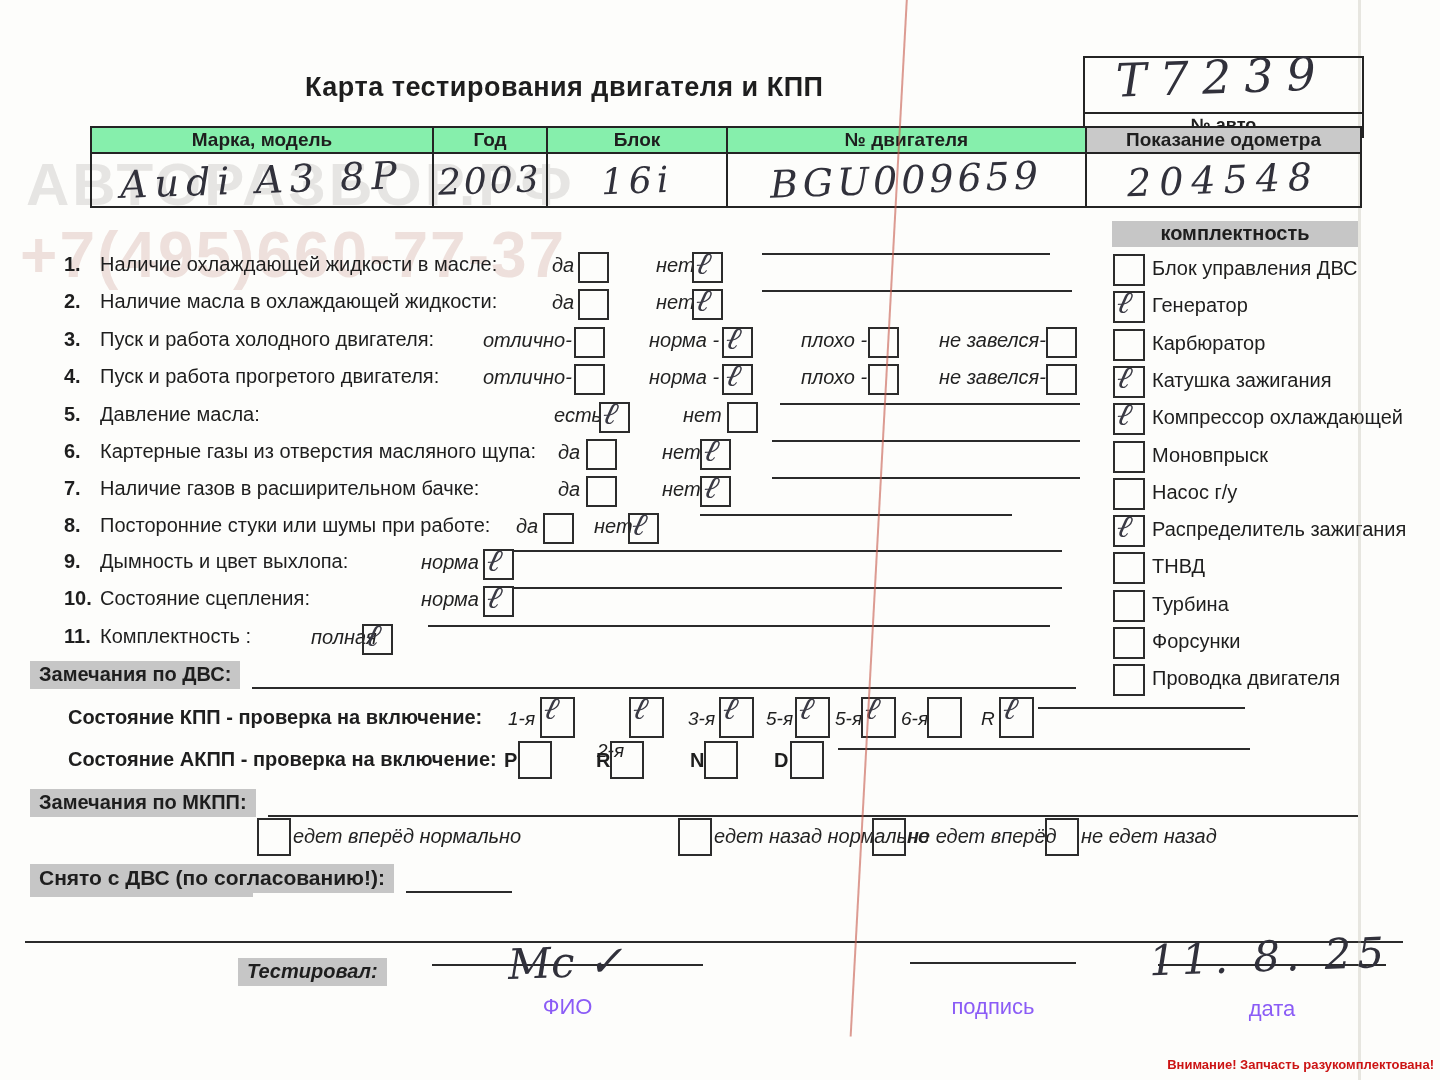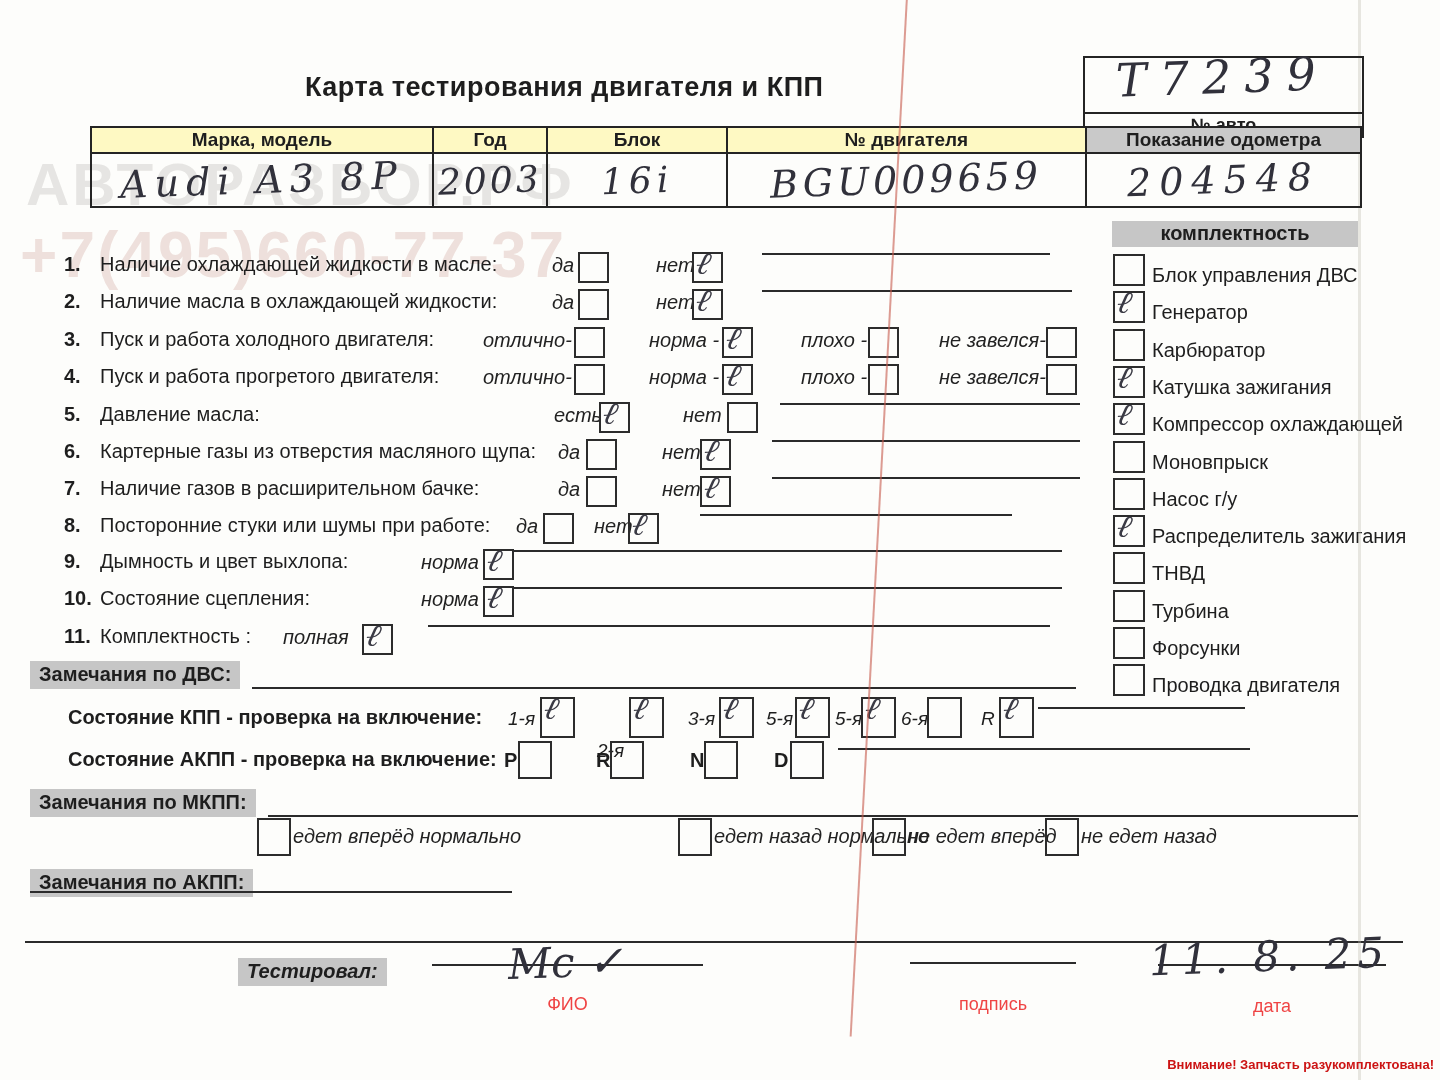--- a/index.html
+++ b/index.html
@@ -11,43 +11,43 @@
   .abs{position:absolute;}
   
   .title{font-size:27px;font-weight:bold;letter-spacing:.5px;white-space:nowrap;}
   
   .wm{position:absolute;font-weight:bold;white-space:nowrap;pointer-events:none;z-index:0;}
   .wm1{left:26px;top:150px;font-size:60px;letter-spacing:3px;color:rgba(168,164,158,.26);}
   .wm2{left:20px;top:218px;font-size:64px;letter-spacing:2px;color:rgba(205,158,150,.30);}
   
   table.vt{border-collapse:collapse;position:absolute;left:90px;top:126px;z-index:2;}
   table.vt td{border:2px solid #242424;}
-  tr.head td{height:24px;font-weight:bold;font-size:19px;text-align:center;padding:0 4px;background:#fef9c3;}
+  tr.head td{height:24px;font-weight:bold;font-size:19px;text-align:center;padding:0 4px;background:#86efac;}
   tr.head td.shade{background:#c9c9c9;}
   tr.vals td{height:50px;text-align:center;vertical-align:middle;background:transparent;}
   
   .hand{font-family:"DejaVu Serif", serif;font-style:italic;color:#31313b;display:inline-block;transform:rotate(-2deg);white-space:nowrap;}
   
   .autobox{position:absolute;left:1083px;top:56px;width:277px;height:78px;border:2px solid #242424;z-index:2;}
   .autobox .band{position:absolute;left:0;right:0;bottom:0;height:22px;border-top:2px solid #242424;text-align:center;font-weight:bold;font-size:18px;line-height:22px;}
   
   .box{position:absolute;border:2px solid #2c2c2c;background:transparent;}
   .box.checked::after{
     content:"ℓ";font-family:"DejaVu Serif", serif;font-style:italic;
     font-size:32px;color:#3a3a44;position:absolute;left:3px;top:-10px;transform:rotate(14deg);
   }
   .opt-label{position:absolute;font-style:italic;font-size:20px;white-space:nowrap;color:#222;}
   .itm-num{position:absolute;font-weight:bold;font-size:20px;}
   .itm-label{position:absolute;font-size:20px;white-space:nowrap;}
   .wline{position:absolute;border-bottom:2px solid #2b2b2b;}
   .hl{background:#c6c6c6;padding:2px 9px 3px 9px;font-weight:bold;font-size:20px;display:inline-block;white-space:nowrap;}
   .secrow{position:absolute;display:flex;align-items:flex-end;gap:12px;z-index:2;}
   .fill-line{flex:1;border-bottom:2px solid #2b2b2b;height:28px;}
-  .comp-label{position:absolute;font-size:20px;white-space:nowrap;margin-top:7px;}
-  .small-label{position:absolute;text-align:center;font-size:18px;color:#ef4444;}
+  .comp-label{position:absolute;font-size:20px;white-space:nowrap;}
+  .small-label{position:absolute;text-align:center;font-size:22px;color:#8b5cf6;}
   .gear-label{position:absolute;font-style:italic;font-size:19px;white-space:nowrap;}
   .pl-label{position:absolute;font-weight:bold;font-size:20px;white-space:nowrap;}
   
   .fold{position:absolute;left:906px;top:-4px;width:2px;height:1042px;background:rgba(199,90,76,.6);transform-origin:0 0;transform:rotate(3.1deg);z-index:5;}
   .crease{position:absolute;left:1358px;top:0;width:3px;height:1080px;background:rgba(190,185,176,.35);z-index:1;}
   .warning{position:absolute;right:6px;top:1057px;font-size:13px;font-weight:bold;color:#cc1414;white-space:nowrap;z-index:6;}
   .rule{position:absolute;left:25px;top:941px;width:1378px;border-top:2px solid #2b2b2b;}
   .z2{z-index:2;}
 </style>
 </head>
@@ -187,21 +187,21 @@
     <div class="opt-label" style="left: 421px; top: 551px;">норма</div>
     <div class="box checked" style="left: 483px; top: 549px; width: 27px; height: 27px;"></div>
     <div class="wline" style="left: 512px; top: 550px; width: 550px;"></div>
     <div class="itm-num" style="left: 64px; top: 587px; position: absolute;">10.</div>
     <div class="itm-label" style="left: 100px; top: 587px; position: absolute;">Состояние сцепления:</div>
     <div class="opt-label" style="left: 421px; top: 588px;">норма</div>
     <div class="box checked" style="left: 483px; top: 586px; width: 27px; height: 27px;"></div>
     <div class="wline" style="left: 512px; top: 587px; width: 550px;"></div>
     <div class="itm-num" style="left: 64px; top: 625px; position: absolute;">11.</div>
     <div class="itm-label" style="left: 100px; top: 625px; position: absolute;">Комплектность :</div>
-    <div class="opt-label" style="left: 283px; top: 626px;">полная</div>
+    <div class="opt-label" style="left: 311px; top: 626px;">полная</div>
     <div class="box checked" style="left: 362px; top: 624px; width: 27px; height: 27px;"></div>
     <div class="wline" style="left: 428px; top: 625px; width: 622px;"></div>
   </div>
 
 <div class="secrow" style="left:30px;top:659px;width:1046px;">
   <span class="hl">Замечания по ДВС:</span>
   <div class="fill-line"></div>
 </div>
 
 <div class="pl-label" style="left:68px;top:706px;">Состояние КПП - проверка на включение:</div>
@@ -249,20 +249,21 @@
     <div class="opt-label" style="left: 293px; top: 825px;">едет вперёд нормально</div>
     <div class="box" style="left: 678px; top: 818px; width: 30px; height: 34px;"></div>
     <div class="opt-label" style="left: 714px; top: 825px;">едет назад нормально</div>
     <div class="box" style="left: 872px; top: 818px; width: 30px; height: 34px;"></div>
     <div class="opt-label" style="left: 908px; top: 825px;">не едет вперёд</div>
     <div class="box" style="left: 1045px; top: 818px; width: 30px; height: 34px;"></div>
     <div class="opt-label" style="left: 1081px; top: 825px;">не едет назад</div>
   </div>
 
 <div class="secrow" style="left:30px;top:863px;width:482px;">
+  <span class="hl" style="font-size:21px;">Снято с ДВС (по согласованию!):</span>
   <div class="fill-line"></div>
 </div>
 
 <div class="rule"></div>
 <div class="abs z2" style="left:238px;top:958px;">
   <span class="hl" style="font-style:italic;">Тестировал:</span>
 </div>
 <div class="abs z2" style="left:430px;top:938px;width:272px;text-align:center;">
   <span class="hand" style="font-size:42px;">Мс ✓</span>
 </div>

